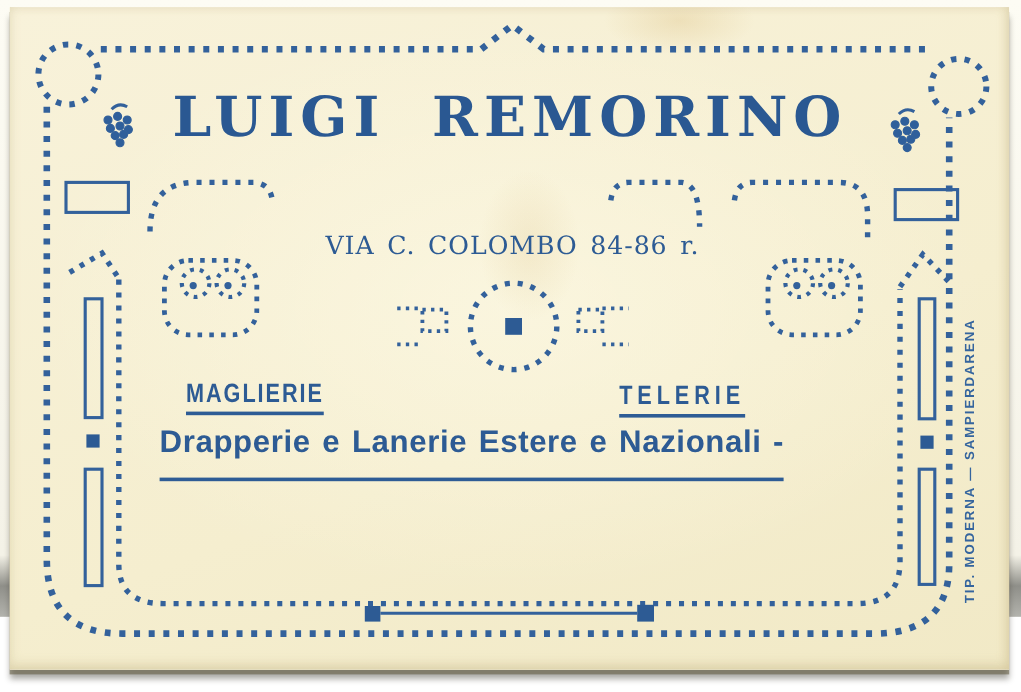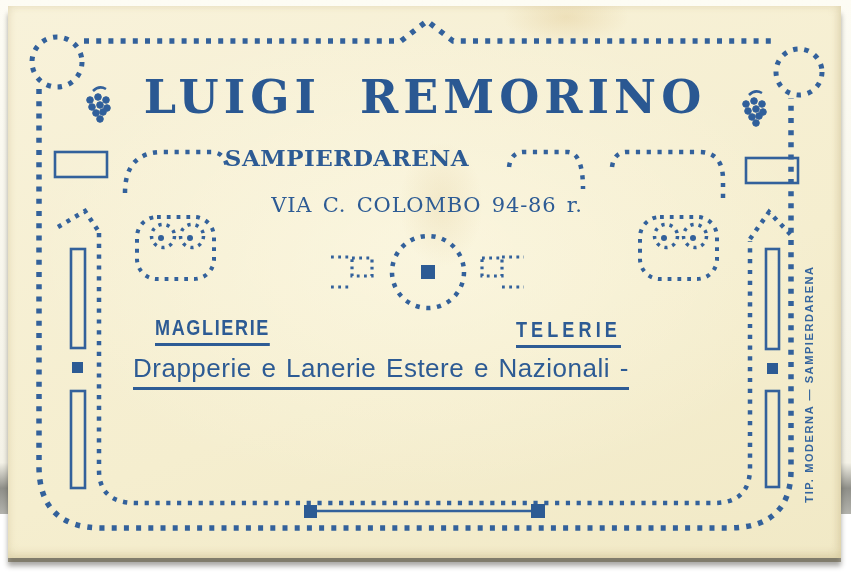--- a/index.html
+++ b/index.html
@@ -20,22 +20,22 @@
     font-family:"DejaVu Serif",serif;font-weight:bold;font-size:46px;
     letter-spacing:5px;word-spacing:18px;color:#2a5892;}
   .subtitle{left:347px;top:144px;transform:translateX(-50%);
     font-family:"DejaVu Serif",serif;font-weight:bold;font-size:23px;letter-spacing:.5px;}
   .address{left:427px;top:193px;transform:translateX(-50%);
     font-family:"DejaVu Serif",serif;font-size:21px;letter-spacing:.8px;word-spacing:3px;}
   .cat{font-weight:bold;font-size:22px;border-bottom:3.5px solid #2e5c95;
     padding-bottom:2px;transform:scaleX(.82);transform-origin:left top;}
   .cat-left{left:155px;top:315px;letter-spacing:2px;}
   .cat-right{left:516px;top:317px;letter-spacing:5px;}
-  .pline{left:133px;font-weight:normal;font-size:26px;letter-spacing:.5px;word-spacing:2px;
-    border-bottom:3.5px solid #2e5c95;padding-bottom:3px;}
+  .pline{left:133px;font-weight:bold;font-size:26px;letter-spacing:.5px;word-spacing:2px;
+    border-bottom:3.5px solid #2e5c95;padding-bottom:14px;}
   .pl1{top:353px}.pl2{top:399px}.pl3{top:445px}
   .printer{left:809px;top:384px;transform:translate(-50%,-50%) rotate(-90deg);
     font-size:11px;letter-spacing:1.6px;color:#35659e;font-weight:bold;}
 </style>
 </head>
 <body>
 
 <div class="stage">
   <div class="card"></div>
 
@@ -126,22 +126,21 @@
         <circle cx="756" cy="109" r="3.3"></circle>
           <circle cx="763" cy="112" r="3.3"></circle>
         <circle cx="752" cy="117" r="3.3"></circle>
           <circle cx="759" cy="116" r="3.3"></circle>
         <circle cx="756" cy="123" r="3.3"></circle>
       </g>
     </g>
   </svg>
 
   <div class="txt title">LUIGI REMORINO</div>
-  <div class="txt subtitle">SAMPIERDARENA</div>
-  <div class="txt address">VIA C. COLOMBO 94-86 r.</div>
+  <div class="txt address">VIA C. COLOMBO 84-86 r.</div>
 
   <div class="txt cat cat-left">MAGLIERIE</div>
   <div class="txt cat cat-right">TELERIE</div>
 
   <div class="txt pline pl1">Drapperie e Lanerie Estere e Nazionali -</div>
 
   <div class="txt printer">TIP. MODERNA — SAMPIERDARENA</div>
 </div>
 
 </body></html>

